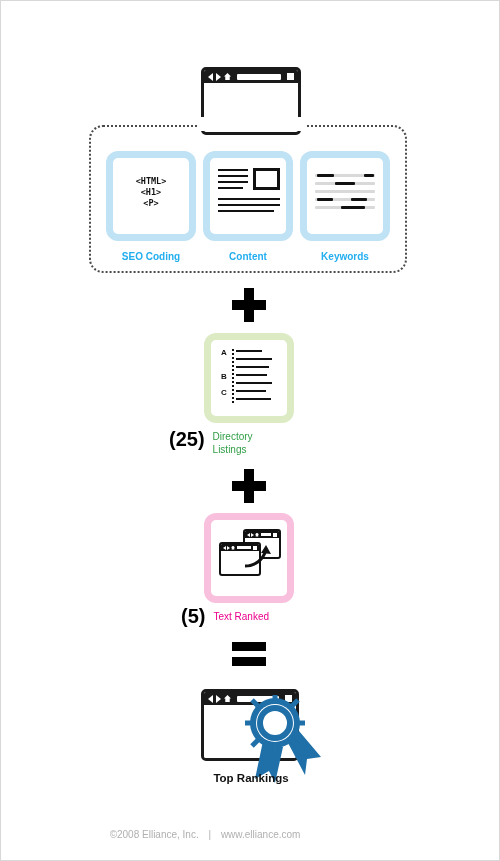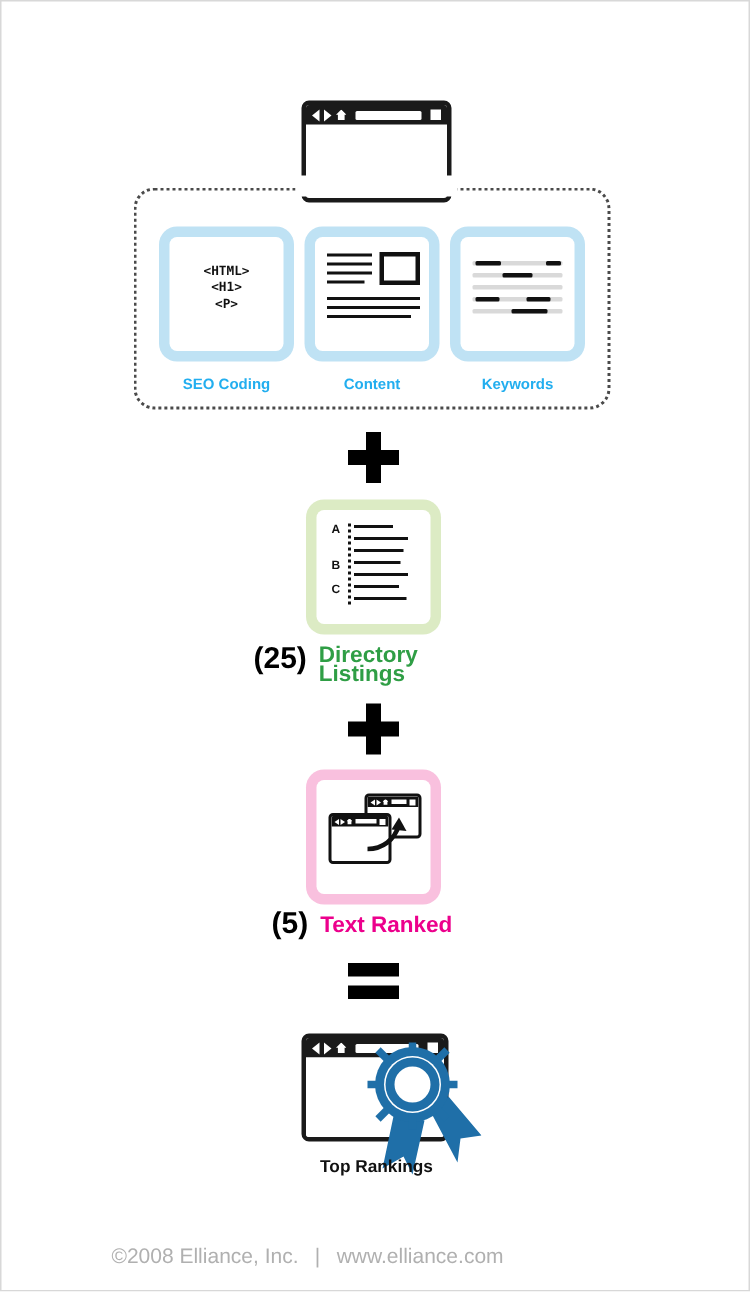--- a/index.html
+++ b/index.html
@@ -89,21 +89,21 @@
   #plus-2{left:231px;top:468px;}
   .equals{position:absolute;width:34px;height:26px;}
   .equals span{position:absolute;left:0;width:34px;height:9px;background:#000;}
   .equals span.e1{top:0;}
   .equals span.e2{top:15px;}
   #equals-1{left:231px;top:641px;}
 
   
   .countrow{position:absolute;display:flex;align-items:flex-start;gap:8px;}
   .count{font-size:20px;font-weight:bold;color:#000;line-height:18px;}
-  .seclabel{font-size:15px;font-weight:bold;line-height:13px;}
+  .seclabel{font-size:10px;font-weight:normal;line-height:13px;}
   #dir-count-row{left:168px;top:429px;}
   #dir-count-row .seclabel{color:#2f9e45;}
   #tl-count-row{left:180px;top:606px;}
   #tl-count-row .seclabel{color:#ec008c;}
 
   
   #card-directory{left:203px;top:332px;}
   #card-textlinks{left:203px;top:512px;}
 
   
@@ -117,21 +117,21 @@
   .maddr{flex:1;height:3px;background:#fff;margin:0 1px;}
   .msq{width:4px;height:4px;background:#fff;}
 
   
   #rankings-window{left:200px;top:688px;width:98px;height:72px;}
   .rank-label{position:absolute;left:150px;top:771px;width:200px;text-align:center;
               font-size:11.5px;font-weight:bold;color:#111;}
 
   
   .footer{position:absolute;left:0;top:828px;width:408px;text-align:center;
-          font-size:14px;color:#b0b0b0;}
+          font-size:10px;color:#b0b0b0;}
   .footer .sep{padding:0 7px;}
 </style>
 </head>
 <body>
 
 <div class="page">
 
 
   <div class="browser" id="website-window">
     <div class="bar">

